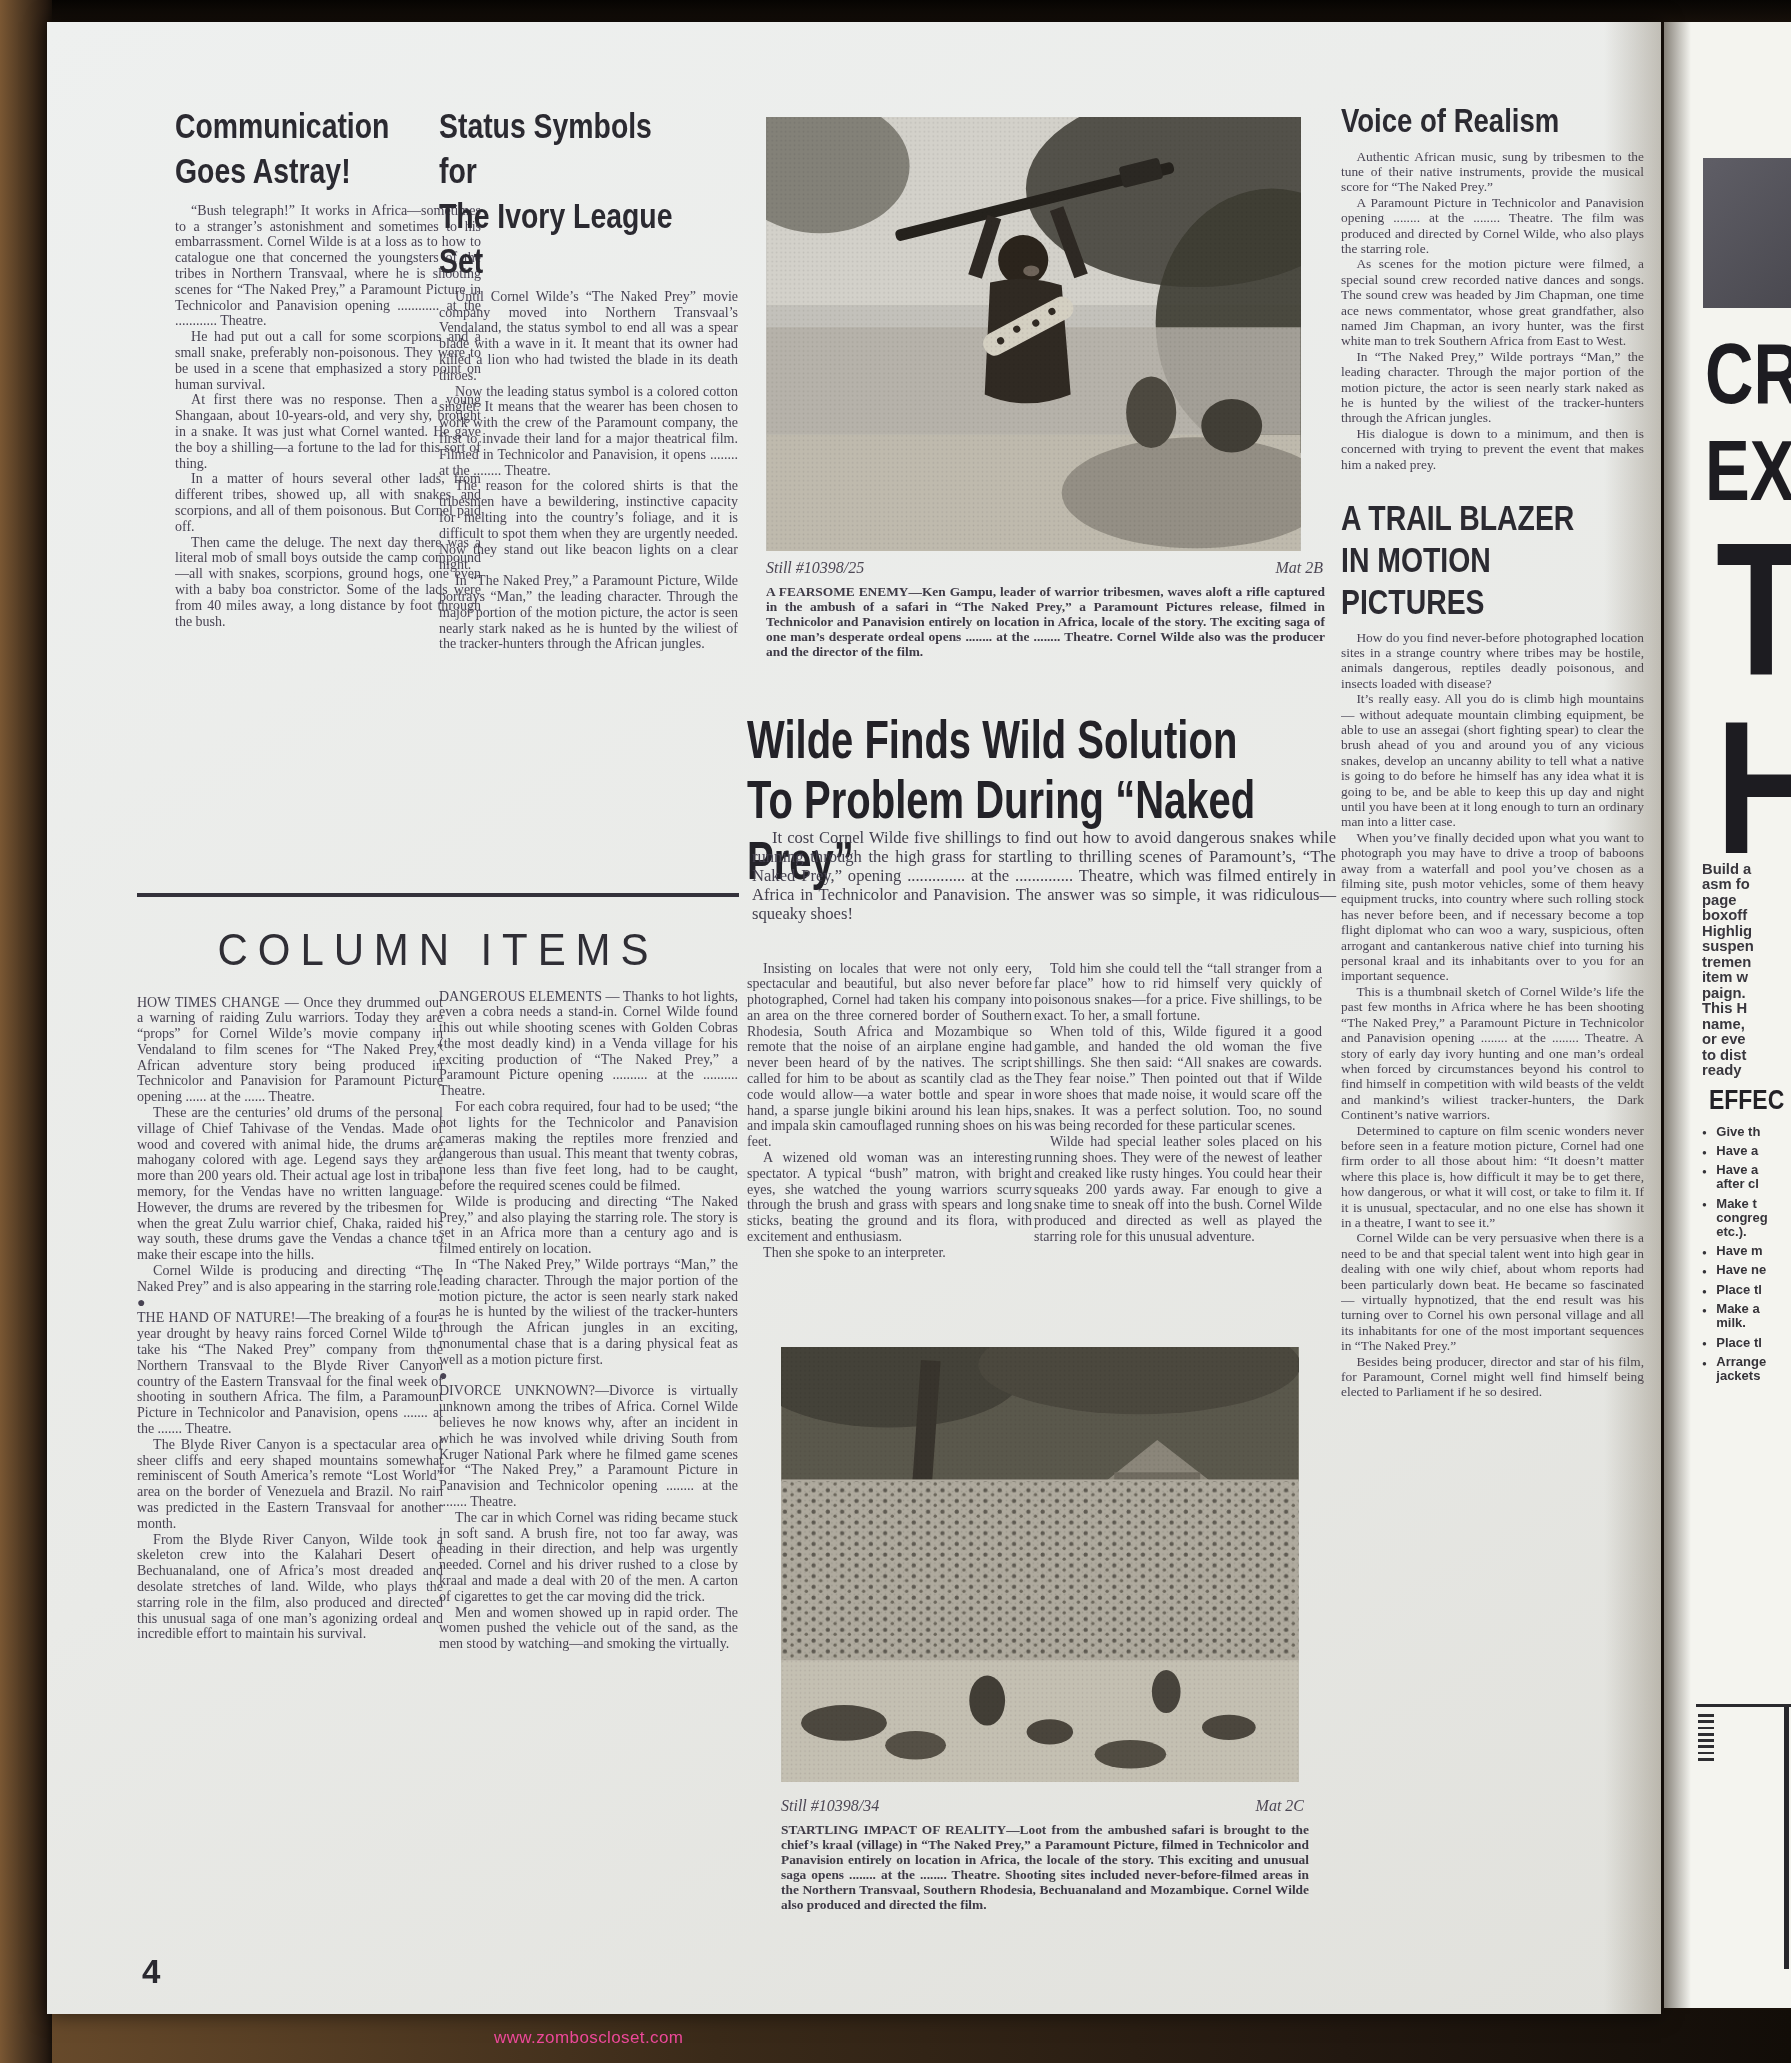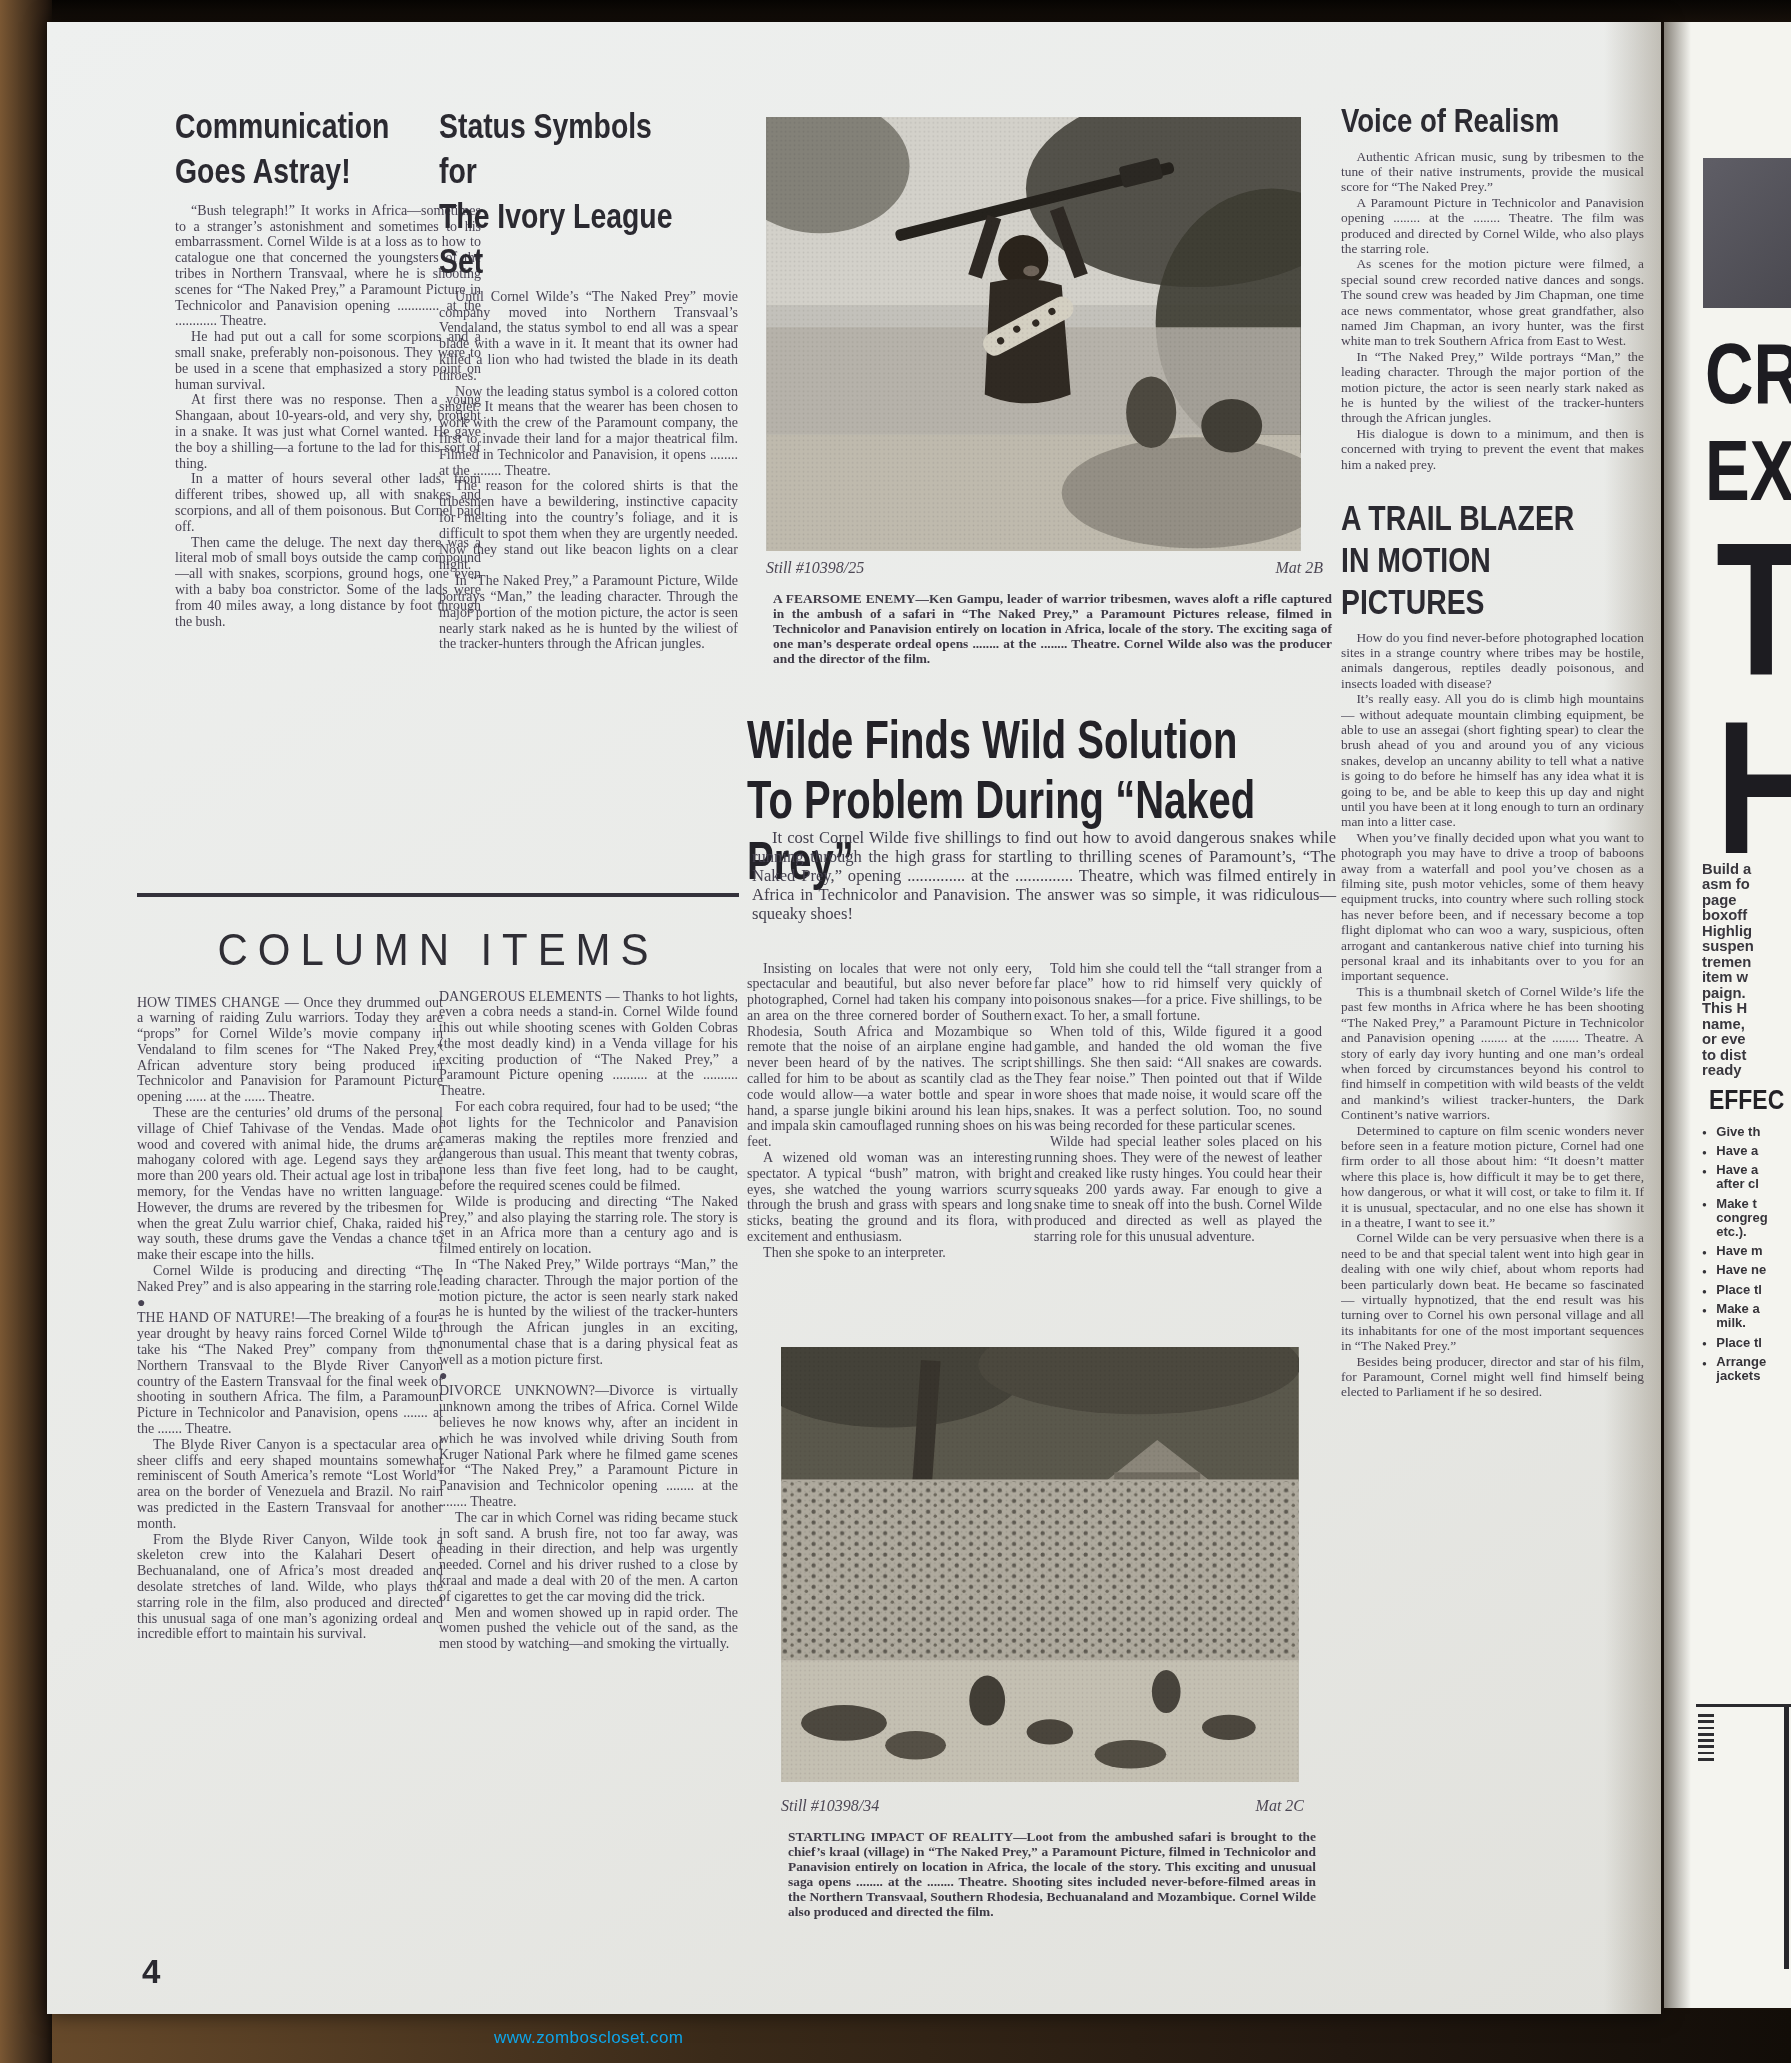--- a/index.html
+++ b/index.html
@@ -1,41 +1,41 @@
 <!DOCTYPE html>
 <html style="font-size:14.3px"><head>
 <meta charset="utf-8">
 <style>
   html,body{margin:0;padding:0;background:#0e0a07;}
   .canvas{position:relative;width:1791px;height:2063px;overflow:hidden;background:#1a120c;font-family:"Liberation Serif",serif;}
   .wood-top{position:absolute;left:0;top:0;width:100%;height:23px;background:linear-gradient(180deg,#070503,#17100a);}
   .wood-left{position:absolute;left:0;top:0;width:52px;height:100%;background:linear-gradient(90deg,#7a5733,#4e3822 45%,#261a11 88%,#17100a);}
   .wood-bottom{position:absolute;left:0;top:2010px;width:100%;height:54px;background:linear-gradient(90deg,#6a4c2c,#3a2a19 40%,#221810 75%,#120d08);}
-  .watermark{position:absolute;left:494px;top:2028px;font-family:"Liberation Sans",sans-serif;font-size:17px;color:#0ea5e9;letter-spacing:0.4px;}
+  .watermark{position:absolute;left:494px;top:2028px;font-family:"Liberation Sans",sans-serif;font-size:17px;color:#ec4899;letter-spacing:0.4px;}
 
   .page-main{position:absolute;left:47px;top:21.5px;width:1614px;height:1992px;background:linear-gradient(150deg,#eef0ef 0%,#e9eae7 55%,#e1e1dc 100%);box-shadow:0 0 19.7px rgba(0,0,0,.6);}
   .page-main::after{content:"";position:absolute;right:0;top:0;width:57px;height:100%;background:linear-gradient(90deg,rgba(95,82,60,0),rgba(95,82,60,.30));}
   .page-next{position:absolute;left:1664px;top:21.5px;width:127px;height:1986px;background:#f4f4ef;overflow:hidden;}
   .page-next::before{content:"";position:absolute;left:0;top:0;width:27px;height:100%;background:linear-gradient(90deg,rgba(42,33,22,.55),rgba(42,33,22,0));z-index:5;}
 
   .abs{position:absolute;}
   .head{font-family:"Liberation Sans",sans-serif;font-weight:700;color:#2b2a31;white-space:pre-line;transform:scale(.86,1.05);transform-origin:0 0;margin:0 0 14.3px 0;}
   .h-article{font-size:33px;line-height:43px;}
   .h-voice{font-size:32px;line-height:39px;margin-bottom:9px;}
   .h-trail{font-size:33px;line-height:40px;margin:25px 0 12.5px 0;}
   .h-main{font-size:50px;line-height:57px;transform:scale(.80,1.06);color:#232228;margin:0;}
 
   .body p{margin:0;text-indent:1.15em;font-size:14px;line-height:15.8px;text-align:justify;color:#484353;}
   .body p.lead-item{text-indent:0;}
   .rightcol p{font-size:13.4px;line-height:15.4px;}
   .leadpara{font-size:16.6px;line-height:19px;text-align:justify;color:#44404e;margin:5px;text-indent:1.2em;}
   .sep{text-align:center;font-size:19.7px;color:#2c2b31;margin:11.6px 0;text-indent:0 !important;}
 
   .stillmat{display:flex;justify-content:space-between;font-style:italic;font-size:16px;color:#4c4754;}
-  .caption{font-weight:700;font-size:13.4px;line-height:15px;text-align:justify;color:#3e3a46;margin:7px;}
+  .caption{font-weight:700;font-size:13.4px;line-height:15px;text-align:justify;color:#3e3a46;margin:0;}
 
   .ci-title{font-family:"Liberation Sans",sans-serif;font-weight:400;font-size:42px;letter-spacing:9.9px;color:#2f2e35;transform:scale(1,1.06);transform-origin:0 0;white-space:nowrap;}
   .rule{background:#34323b;}
   .pagenum{font-family:"Liberation Sans",sans-serif;font-weight:700;font-size:33px;color:#2a2930;}
 
   .photo{position:absolute;overflow:hidden;background:#c8c7c1;}
   .photo svg{display:block;}
 
   
   .np-gray{position:absolute;left:39px;top:136px;width:99px;height:150px;background:linear-gradient(135deg,#5f5e66,#49484f);}

